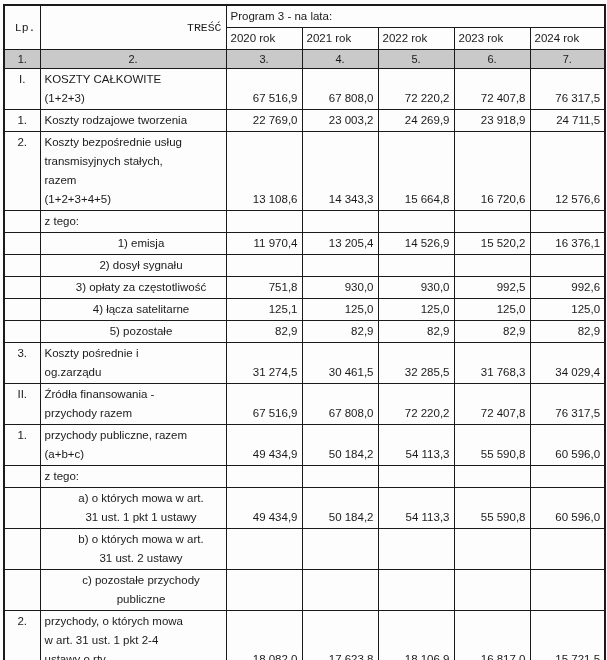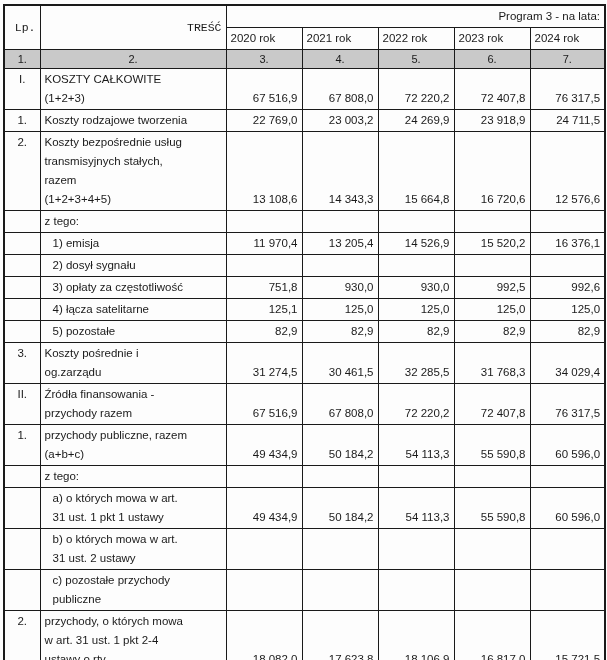--- a/index.html
+++ b/index.html
@@ -38,21 +38,21 @@
   table.fin {
     border: 2px solid #1a1a1a;
   }
   
   th.h-lp, th.h-tresc {
     text-align: right;
     vertical-align: middle;
     font-family: Liberation Mono, monospace;
   }
   th.h-program {
-    text-align: right;
+    text-align: left;
     vertical-align: middle;
     padding-left: 4px;
   }
   th.h-year {
     text-align: left;
     vertical-align: middle;
   }
   tr.numrow td {
     background: #c9c9c9;
     text-align: center;
@@ -63,21 +63,22 @@
   td.lp {
     text-align: center;
     vertical-align: top;
   }
   td.label {
     text-align: left;
     vertical-align: top;
     white-space: pre-line;
   }
   td.label.ind {
-    padding-left: 12px;
+    padding-left: 20px;
+    text-align: center;
   }
   td.num {
     text-align: right;
     vertical-align: bottom;
     padding-right: 5px;
   }
   .bold {
     font-weight: bold;
   }
 </style>

